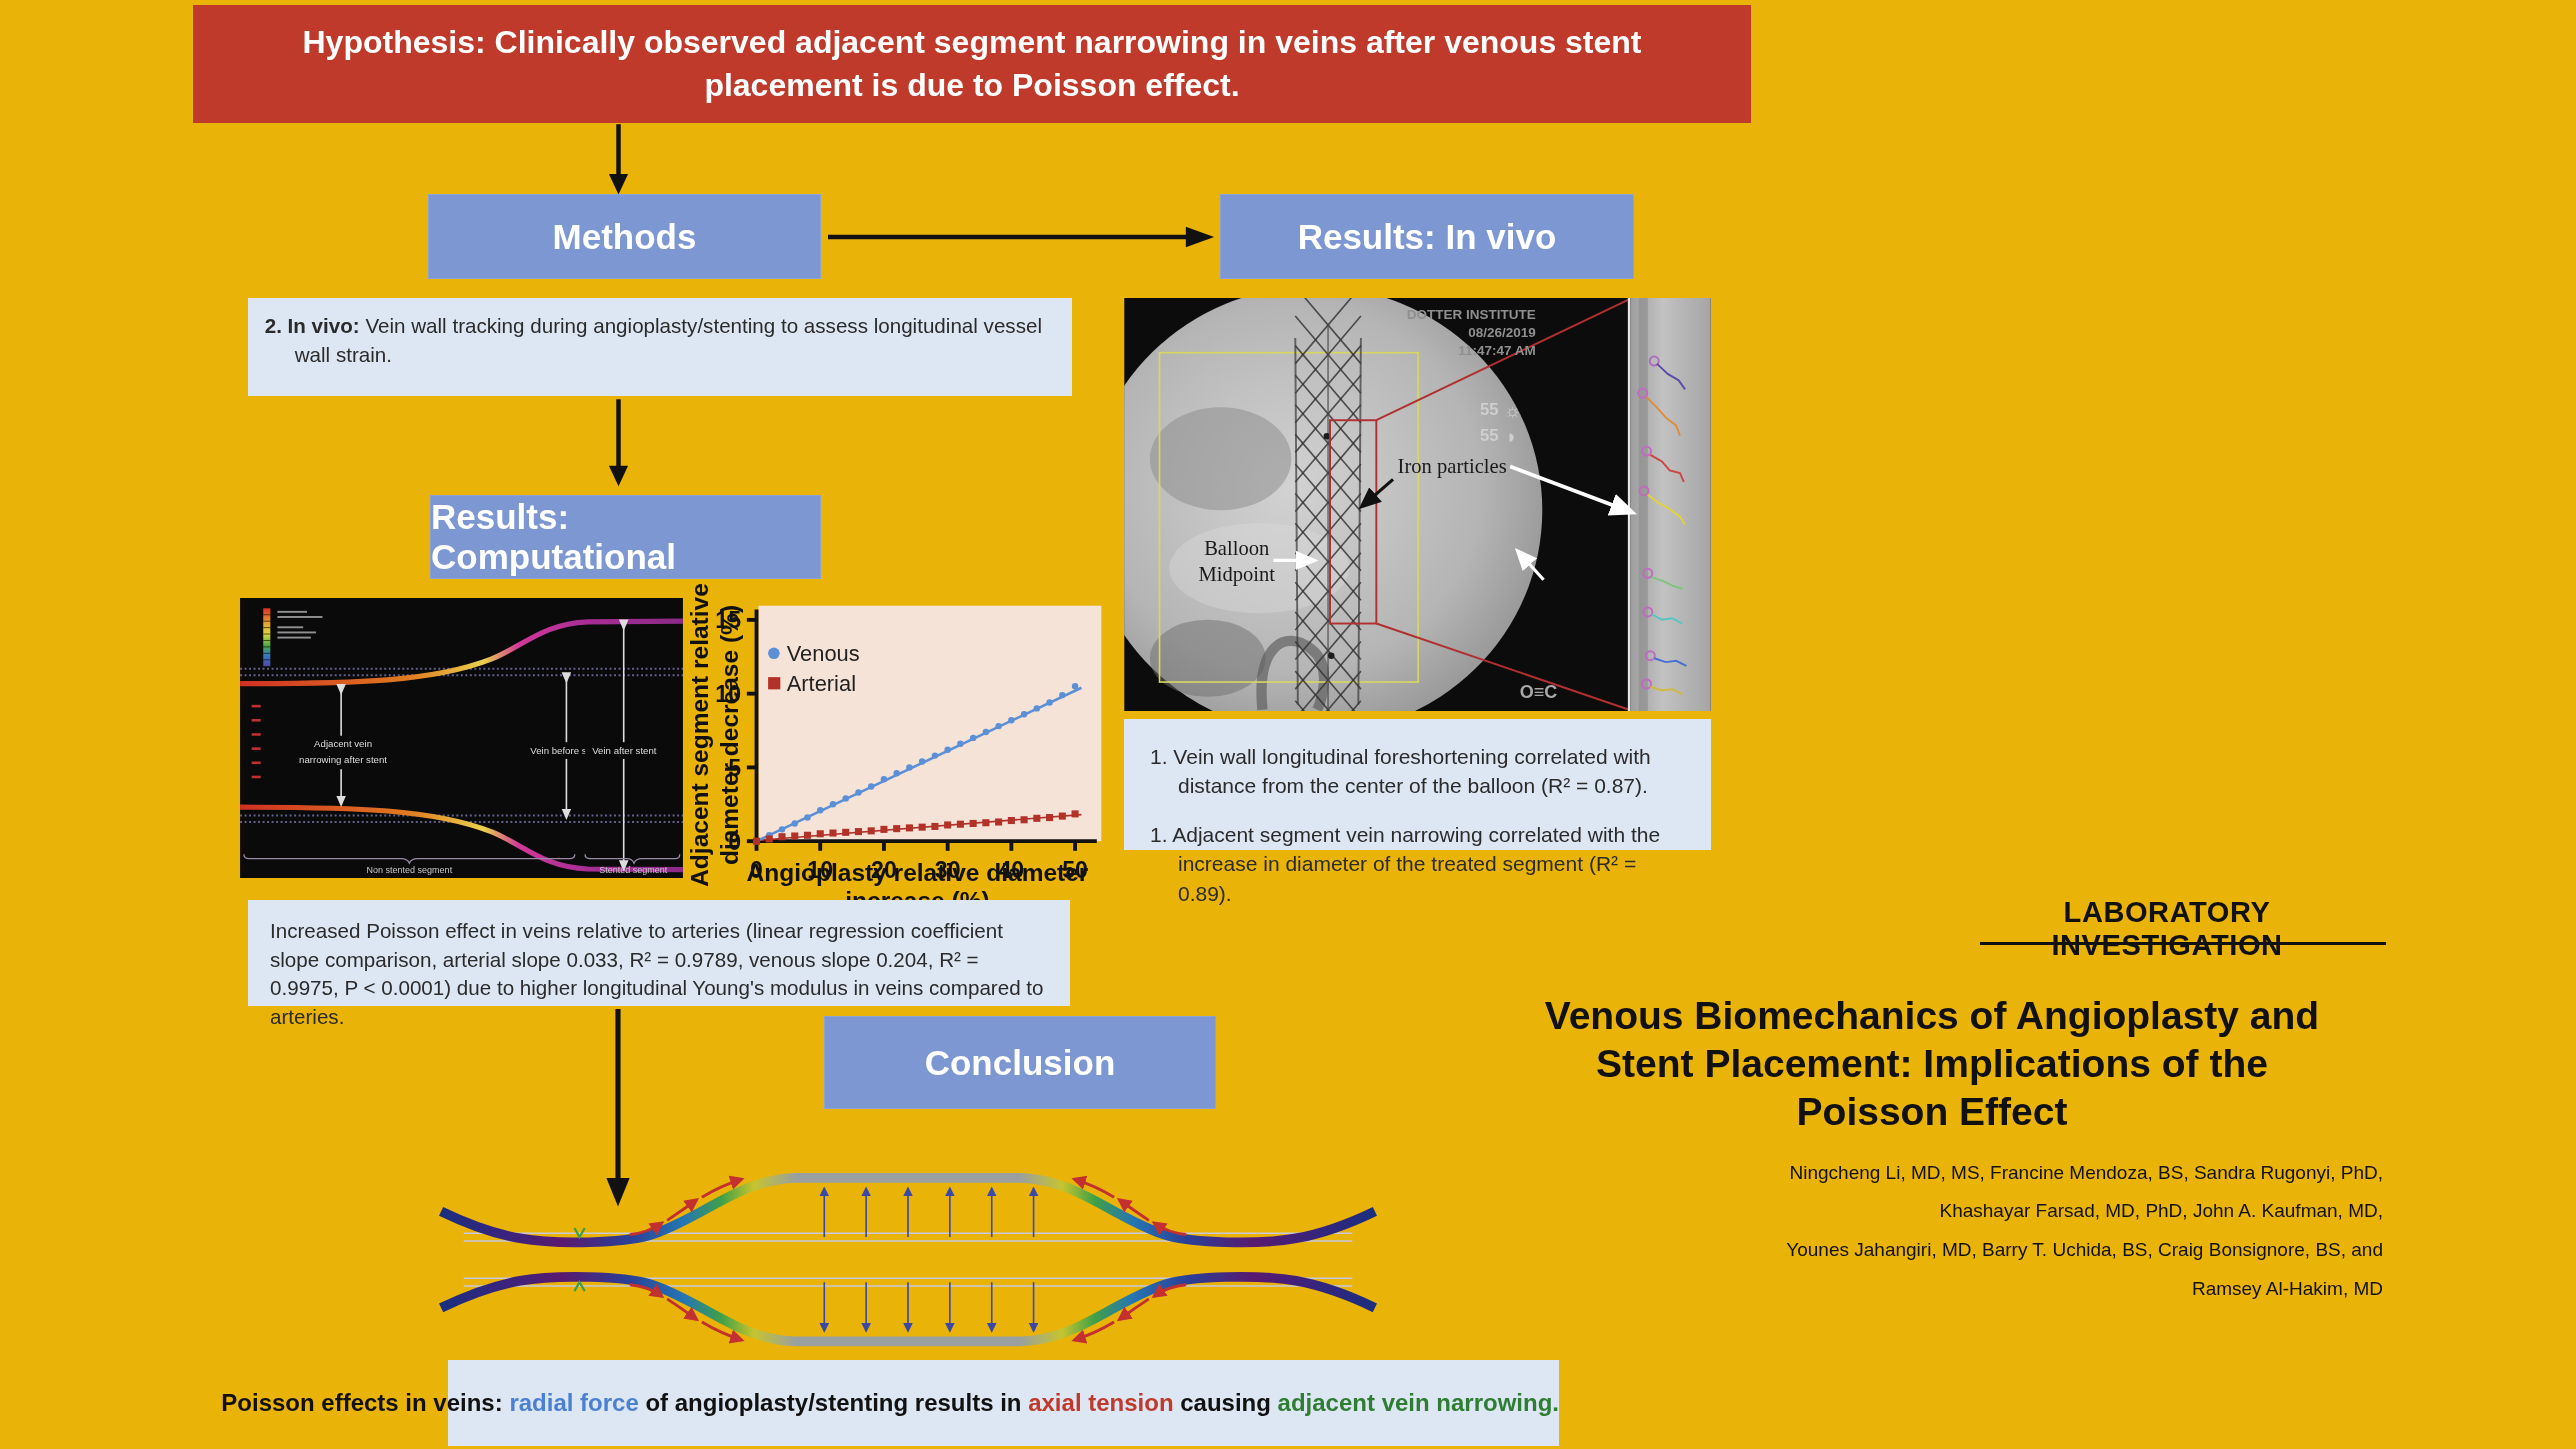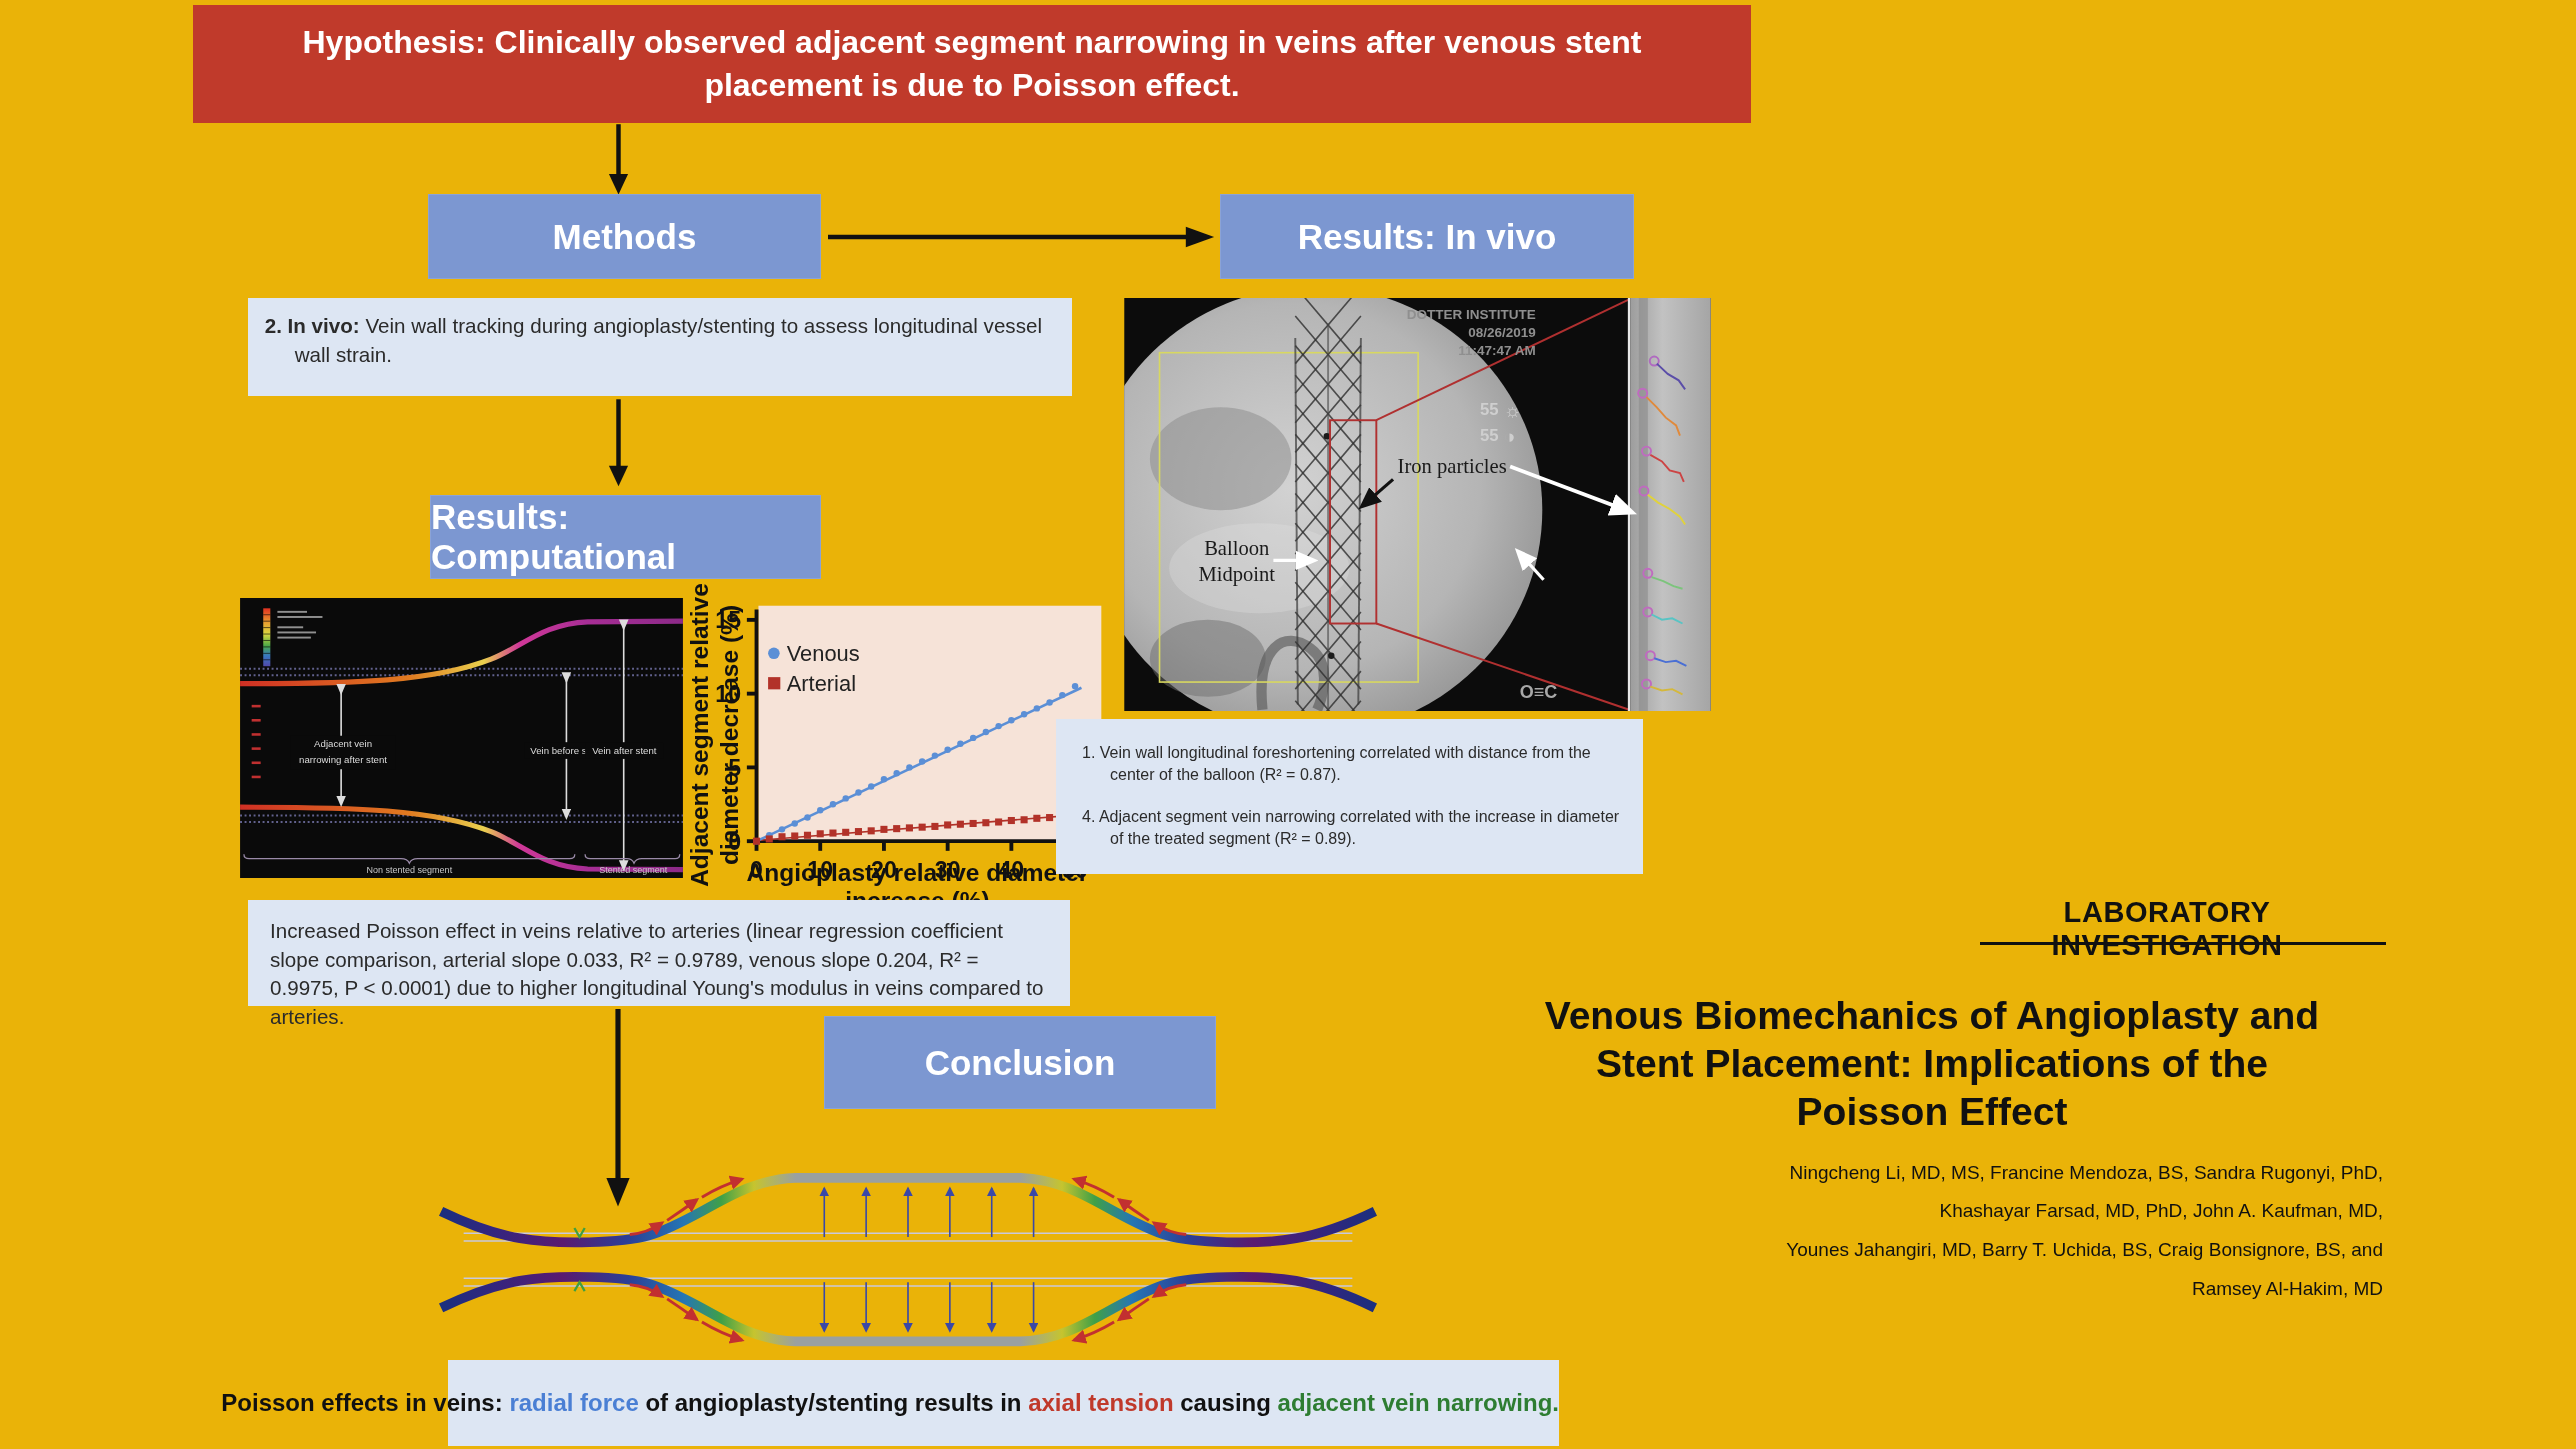--- a/index.html
+++ b/index.html
@@ -355,23 +355,23 @@
       <line x1="600" y1="262" x2="786" y2="332" stroke="#fff" stroke-width="6" marker-end="url(#whB)"></line>
       <text x="175" y="400" font-size="32" fill="#1a1a1a" class="serifText" text-anchor="middle">Balloon</text>
       <text x="175" y="440" font-size="32" fill="#1a1a1a" class="serifText" text-anchor="middle">Midpoint</text>
       <line x1="232" y1="408" x2="292" y2="408" stroke="#fff" stroke-width="5" marker-end="url(#whB)"></line>
       <text x="648" y="470" font-size="32" fill="#f2f2f2" class="serifText"></text>
       <line x1="652" y1="438" x2="614" y2="396" stroke="#fff" stroke-width="5" marker-end="url(#whB)"></line>
       <text x="615" y="622" font-size="28" fill="#a8a8a8" font-weight="bold">O≡C</text>
     </g>
   </svg>
 
-  <div class="abs panel" style="left:1056px;top:719px;width:587px;height:155px;padding:23px 19.3px 13px 26px;font-size:16px">
+  <div class="abs panel" style="left:1124px;top:719px;width:587px;height:131px;padding:23px 19.3px 13px 26px;font-size:21px">
     <div class="invivo-item">1. Vein wall longitudinal foreshortening correlated with distance from the center of the balloon (R² = 0.87).</div>
-    <div class="invivo-item">4. Adjacent segment vein narrowing correlated with the increase in diameter of the treated segment (R² = 0.89).</div>
+    <div class="invivo-item">1. Adjacent segment vein narrowing correlated with the increase in diameter of the treated segment (R² = 0.89).</div>
   </div>
 
   <div class="abs panel" style="left:248px;top:900px;width:822px;height:106px;padding:16.7px 22px;font-size:20.6px">
     <span>Increased Poisson effect in veins relative to arteries (linear regression coefficient slope comparison, arterial slope 0.033, R² = 0.9789, venous slope 0.204, R² = 0.9975, P &lt; 0.0001) due to higher longitudinal Young's modulus in veins compared to arteries.</span>
   </div>
 
   <svg class="abs" style="left:605px;top:1009px" width="26" height="200" viewBox="0 0 40 310">
     <line x1="20" y1="0" x2="20" y2="264" stroke="#111" stroke-width="8"></line>
     <polygon points="2,262 38,262 20,306" fill="#111"></polygon>
   </svg>

